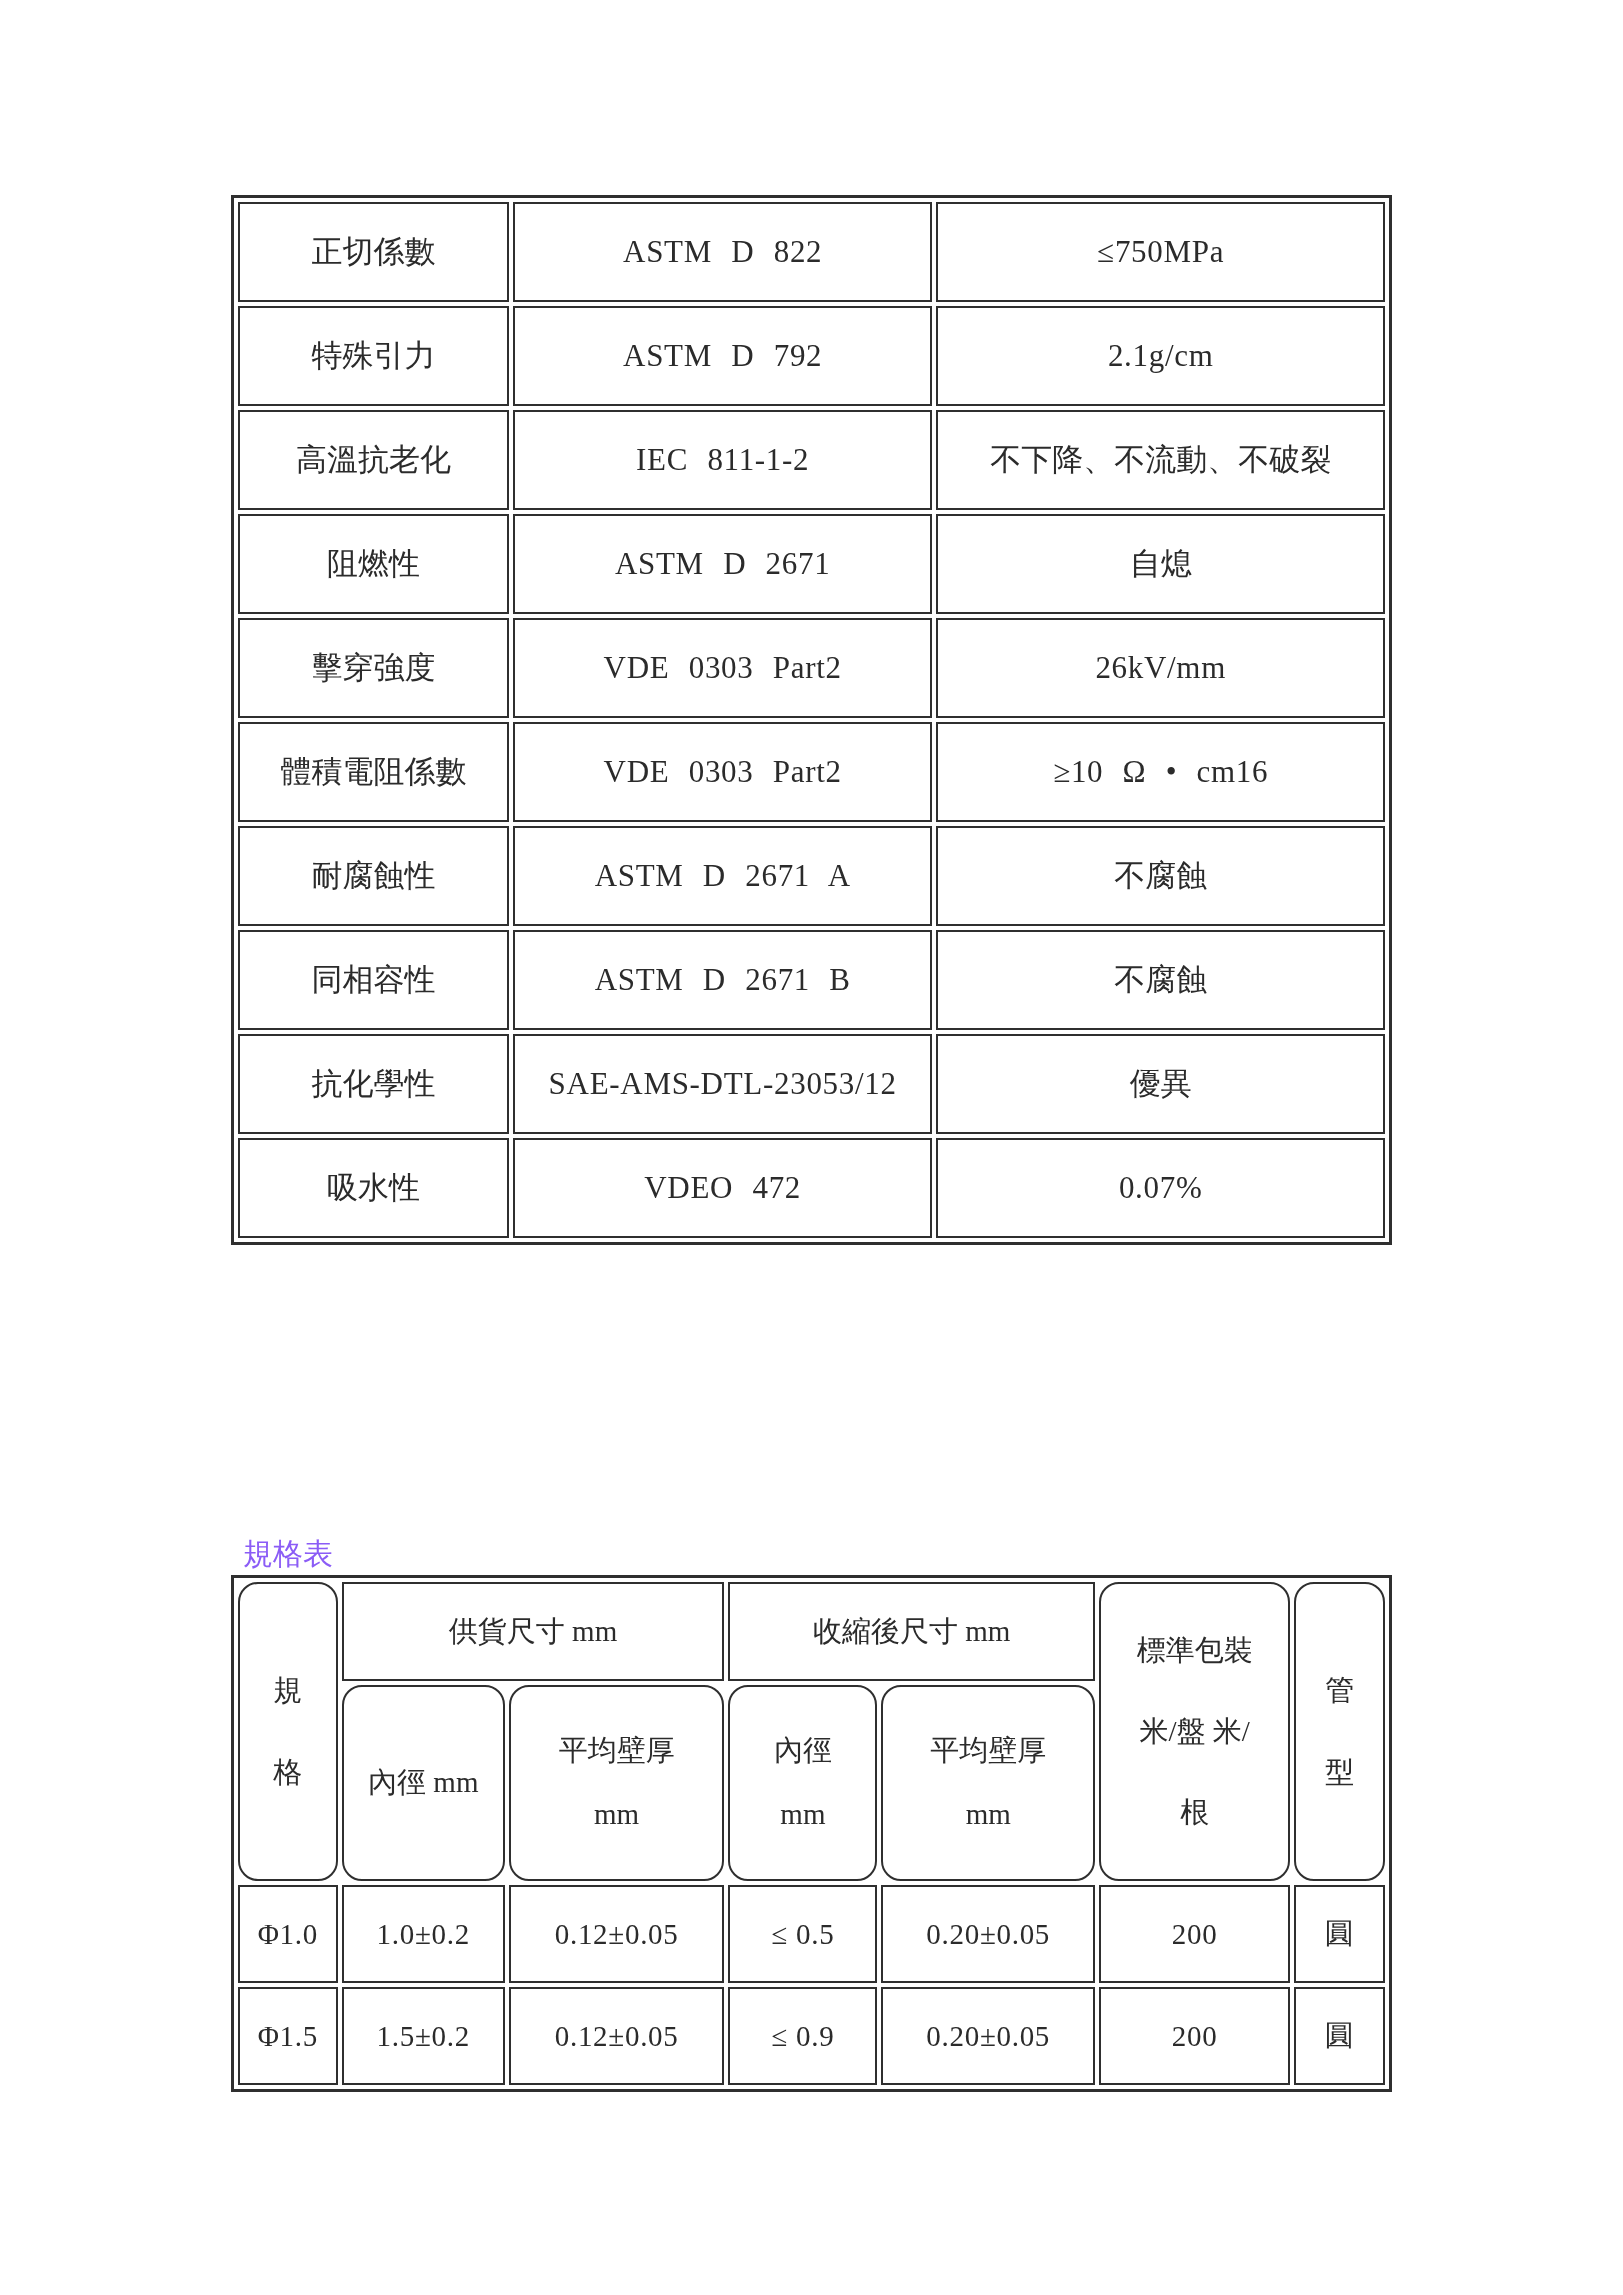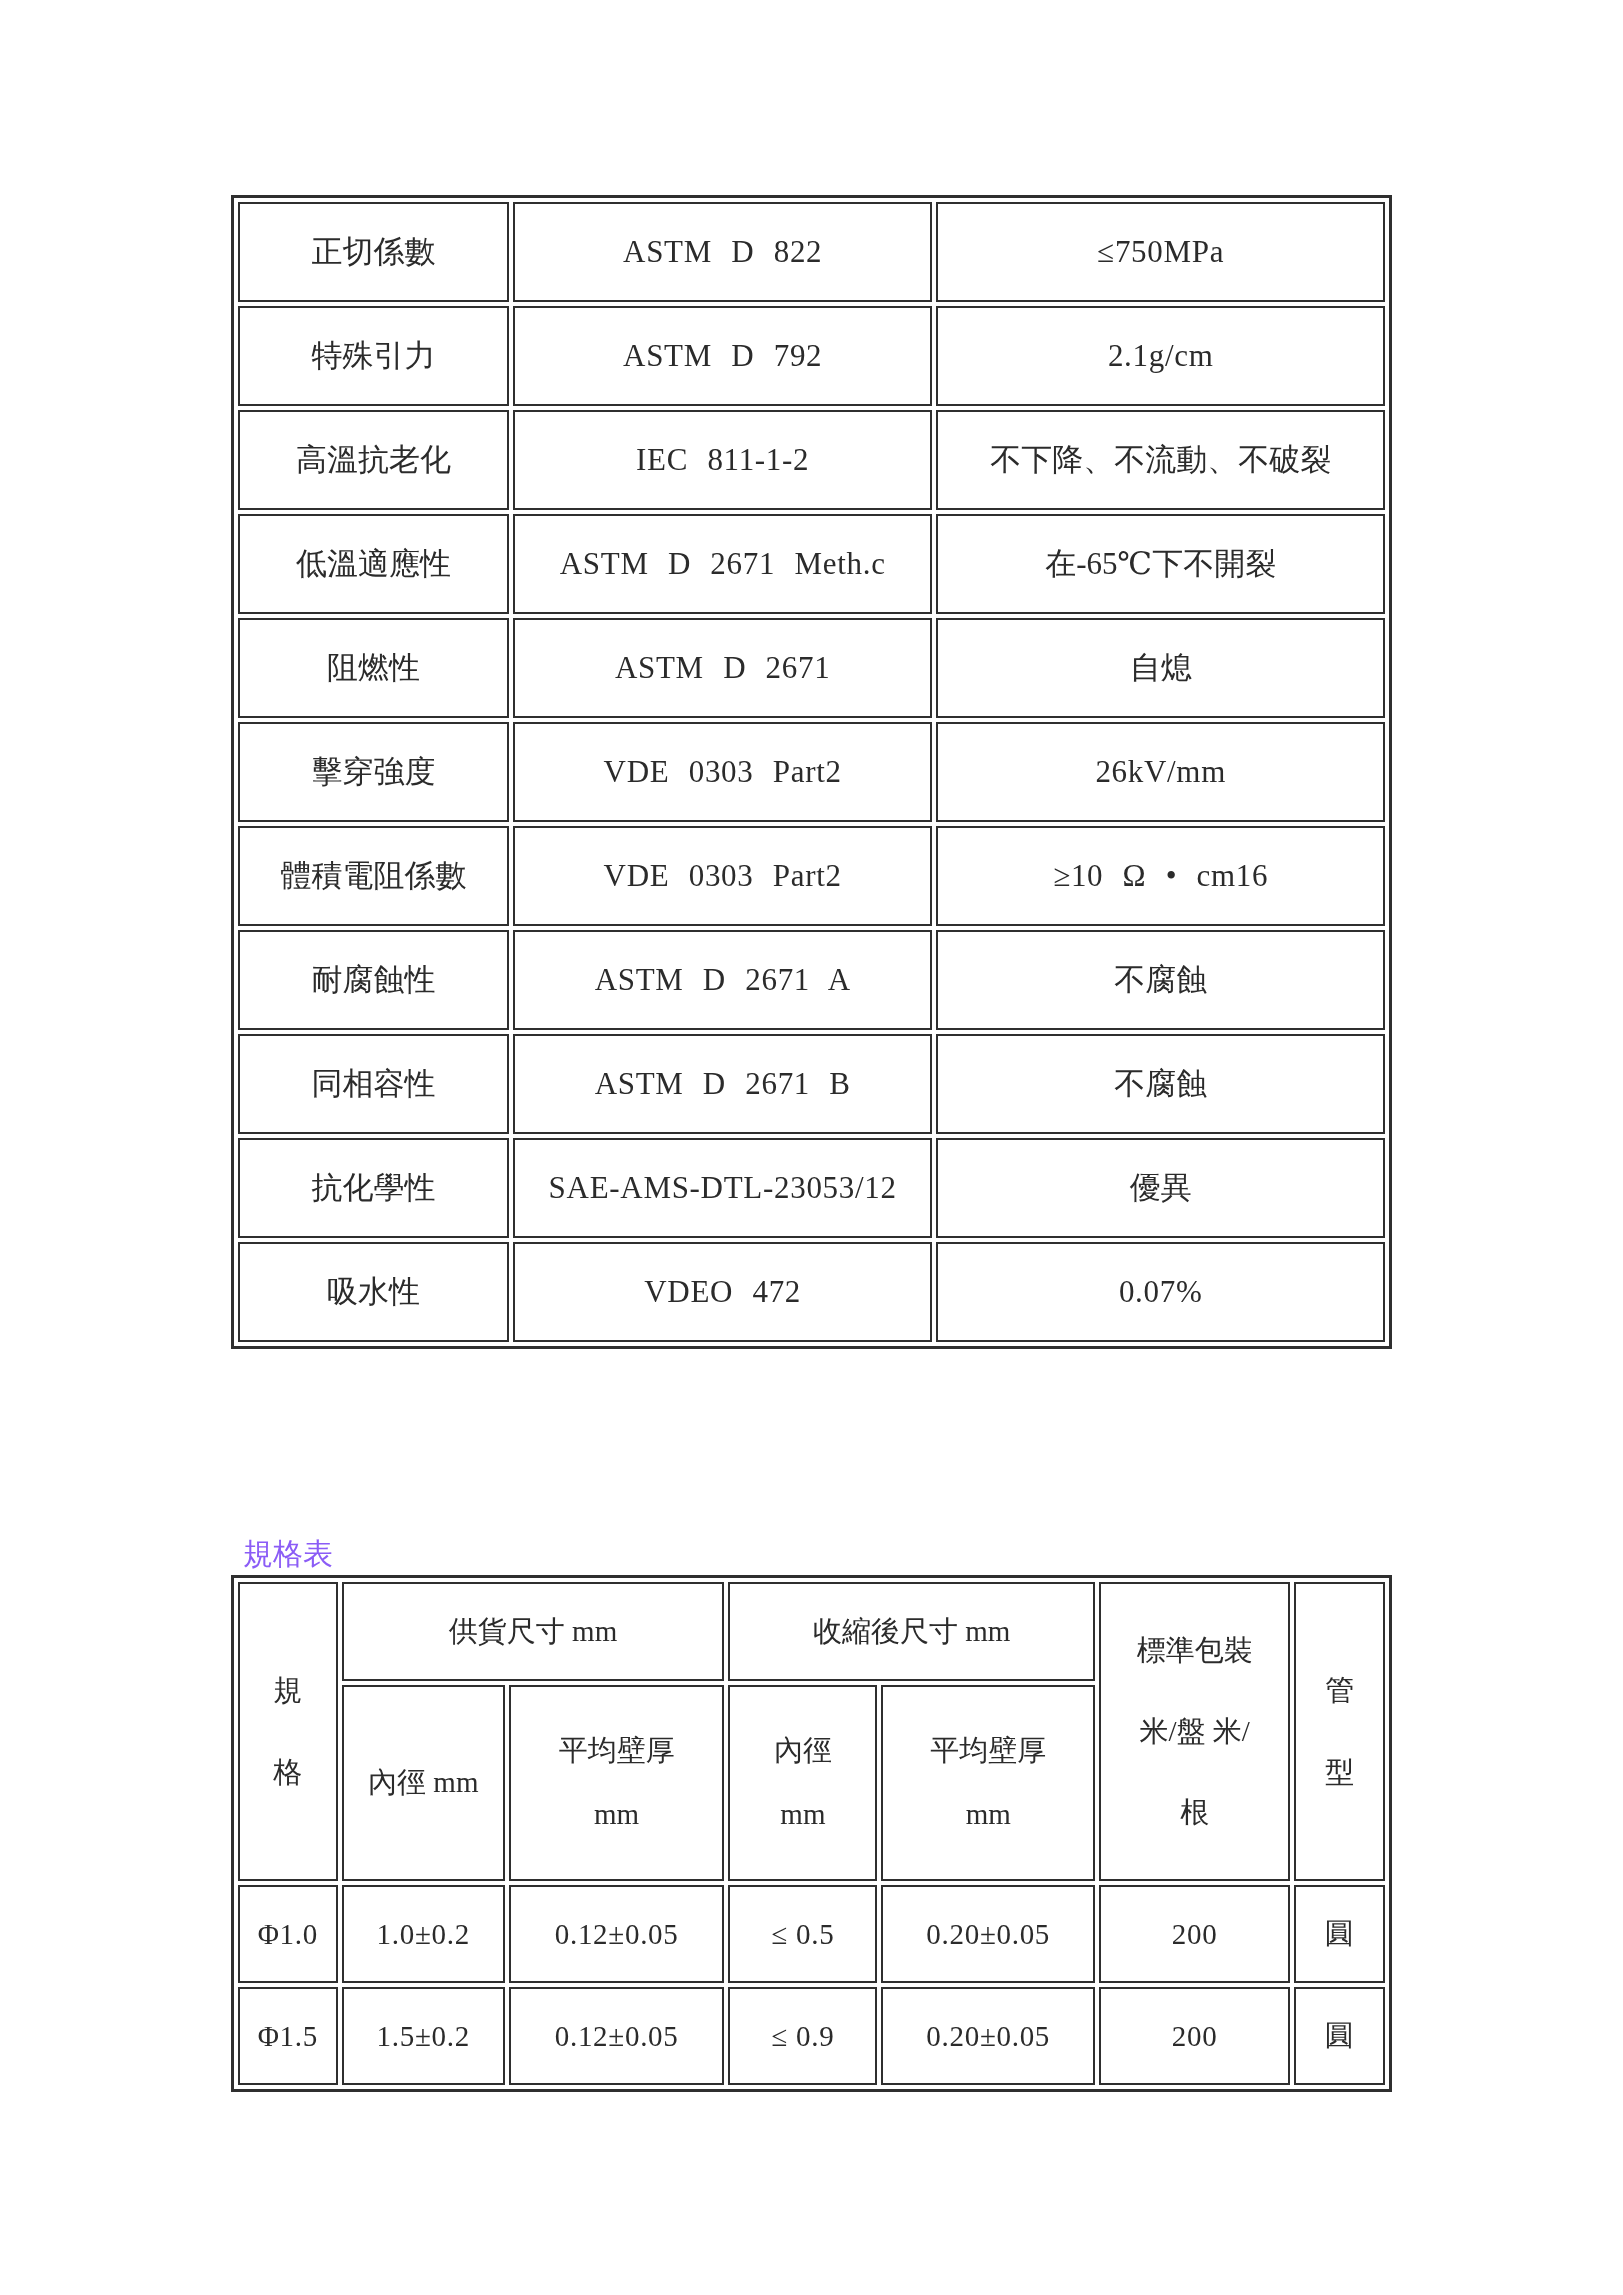--- a/index.html
+++ b/index.html
@@ -32,21 +32,21 @@
   
   #props-table { left:231px; top:195px; width:1161px; }
   #props-table td { height:100px; font-size:31px; }
   #props-table td.latin { letter-spacing:0.7px; word-spacing:0.35em;margin-top:14px; }
   
   #spec-table { left:231px; top:1575px; width:1161px; }
   #spec-table td { font-size:29px; }
   #spec-table tr.h1 td.grp { height:99px; }
   #spec-table tr.h2 td { height:196px; }
   #spec-table tr.dr td { height:98px; letter-spacing:0.7px; }
-  .pre { white-space:pre-line; }
+  .pre { white-space:pre-line;border-radius:20px; }
   .lh28 { line-height:2.8; }
   .lh22 { line-height:2.2; }
   td.pack-top { vertical-align:top; padding-top:6.5px;margin-left:36px; }
   .spec-title {
     position:absolute;
     left:243px; top:1537px;
     font-size:30px;
     line-height:1.15;
     color:#8b5cf6;
   }
@@ -70,25 +70,20 @@
       </tr>
       <tr>
         <td>特殊引力</td>
         <td class="latin">ASTM D 792</td>
         <td class="latin">2.1g/cm</td>
       </tr>
       <tr>
         <td>高溫抗老化</td>
         <td class="latin">IEC 811-1-2</td>
         <td>不下降、不流動、不破裂</td>
-      </tr>
-      <tr>
-        <td>低溫適應性</td>
-        <td class="latin">ASTM D 2671 Meth.c</td>
-        <td>在-65℃下不開裂</td>
       </tr>
       <tr>
         <td>阻燃性</td>
         <td class="latin">ASTM D 2671</td>
         <td>自熄</td>
       </tr>
       <tr>
         <td>擊穿強度</td>
         <td class="latin">VDE 0303 Part2</td>
         <td class="latin">26kV/mm</td>

